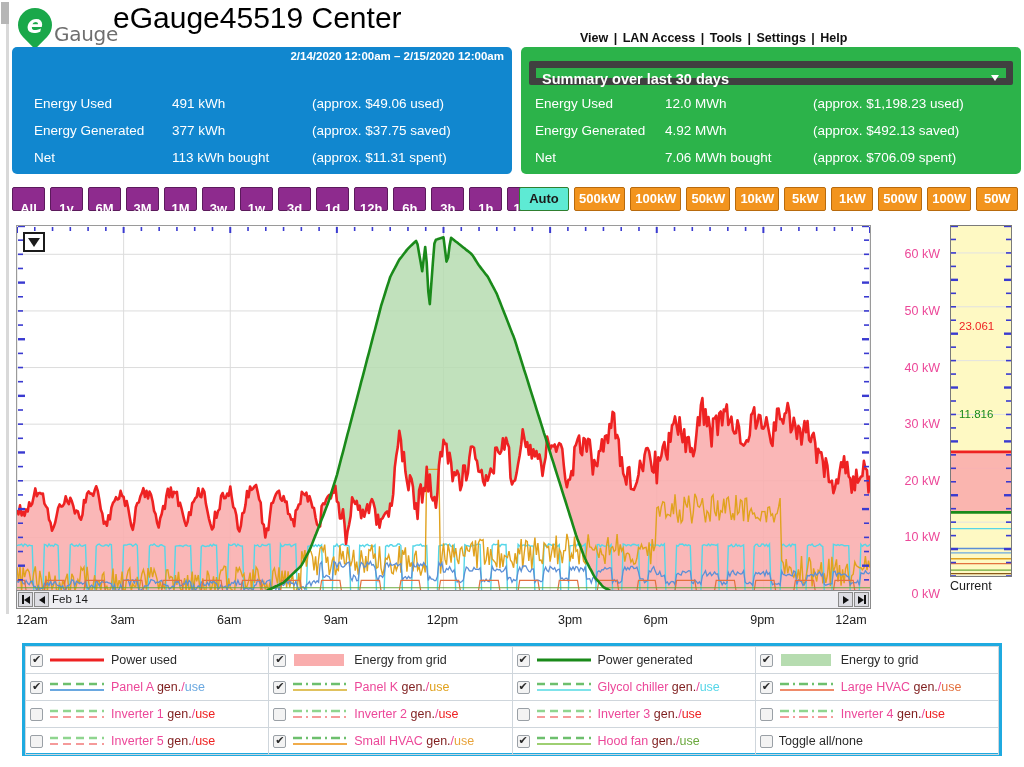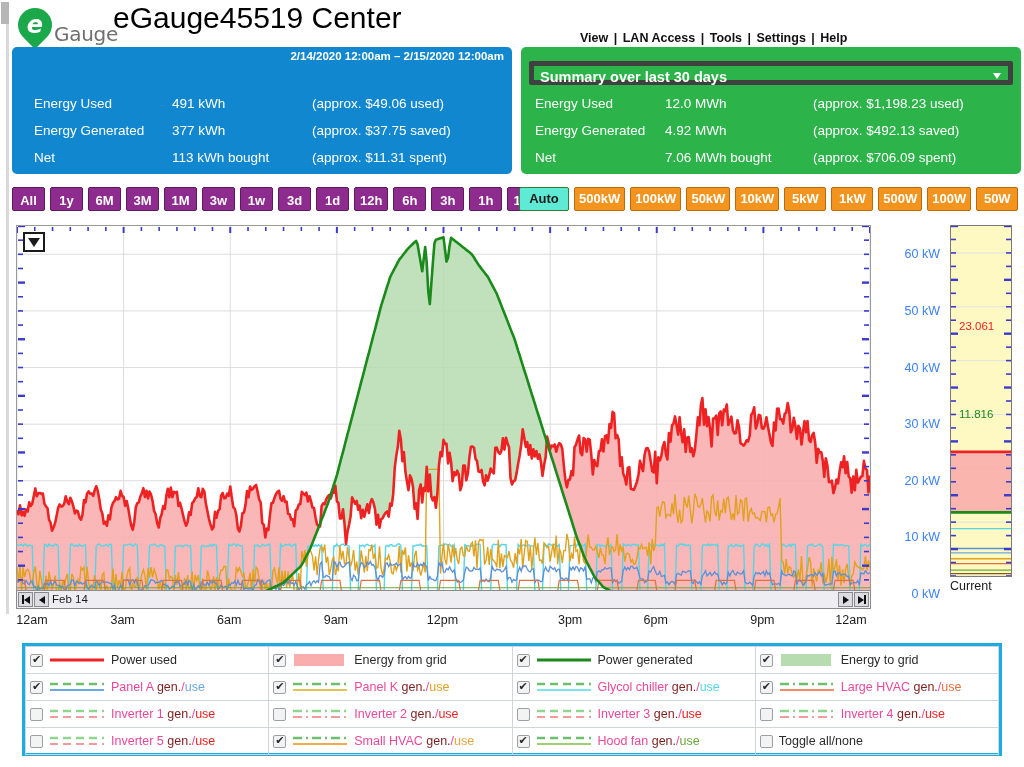--- a/index.html
+++ b/index.html
@@ -57,21 +57,21 @@
   .panel .daterange {
     position:absolute; right:8px; top:3px;
     font-size:11.5px; font-weight:bold; color:#ffffff; white-space:nowrap;
   }
   .panel .ptitle {
     position:absolute; left:10px; top:20px;
     font-size:14.5px; font-weight:bold; color:#ffffff; white-space:nowrap;
   }
   .panel-green .ghead {
     position:absolute; left:8px; top:14px; width:484px; height:24px;
-    border:5px solid #404040; border-radius:2px;padding-left:25px;
+    border:7px solid #404040; border-radius:2px;padding-left:25px;
   }
   .panel-green .ghead .ptitle { left:6px; top:3px; }
   .panel-green .caret {
     position:absolute; right:7px; top:7px;
     width:0;height:0;border-left:4px solid transparent;border-right:4px solid transparent;
     border-top:6px solid #ffffff;
   }
   .rows { position:absolute; left:0; top:46px; width:100%; }
   .srow { position:relative; height:27px; font-size:13.5px; color:#ffffff; }
   .srow .lbl { position:absolute; left:22px; top:3px; white-space:nowrap; }
@@ -83,21 +83,21 @@
 
   
   .btnbar { position:absolute; top:187px; height:26px; }
   .btn {
     display:inline-block; height:24px; line-height:22px;
     font-size:13px; font-weight:bold; color:#ffffff;
     text-align:center; vertical-align:top; cursor:pointer;
     border-radius:2px; margin-right:5px;
   }
   .bar-left { left:12px; }
-  .bar-left .btn { background:#8e2b8e; border:1px solid #5c1a5c; min-width:33px; padding:2px 5px; }
+  .bar-left .btn { background:#8e2b8e; border:1px solid #5c1a5c; min-width:33px; padding:10px 5px; }
   .bar-right { left:519px; }
   .bar-right .btn { background:#f2941e; border:1px solid #b86a0d; min-width:42px; padding:0 4px; }
   .bar-right .btn.auto { background:#5eead4; color:#1b1b1b; border:1px solid #2f7f2f; min-width:50px; }
 
   
   .chart-wrap { position:absolute; left:12px; top:221px; width:1006px; height:400px; }
   .plot {
     position:absolute; left:4px; top:4px; width:855px; height:370px;
     background:#ffffff; border:1px solid #9a9a9a;
   }
@@ -106,21 +106,21 @@
     position:absolute; left:6px; top:6px; width:22px; height:20px;
     background:#ffffff; border:2px solid #1b1b1b; z-index:6;
     display:flex; align-items:center; justify-content:center; cursor:pointer;
   }
   .dropdown-btn i {
     width:0;height:0;border-left:6px solid transparent;border-right:6px solid transparent;
     border-top:9px solid #1b1b1b;
   }
   .ylabels { position:absolute; left:866px; top:4px; width:62px; height:370px; }
   .ylabels span {
-    position:absolute; right:0; font-size:12.5px; color:#3b82f6; white-space:nowrap;
+    position:absolute; right:0; font-size:12.5px; color:#ec4899; white-space:nowrap;
     transform:translateY(-50%);
   }
   
   .gauge { position:absolute; left:938px; top:4px; width:62px; height:370px; }
   .gauge-box { position:absolute; left:0; top:0; width:62px; height:352px; border:1px solid #7a7a7a; background:#fef9c3; }
   .gauge-caption {
     position:absolute; left:0; top:354px; width:62px; text-align:left;
     font-size:12.5px; color:#1b1b1b;
   }
   .gv-label { position:absolute; font-size:11.5px; white-space:nowrap; }

